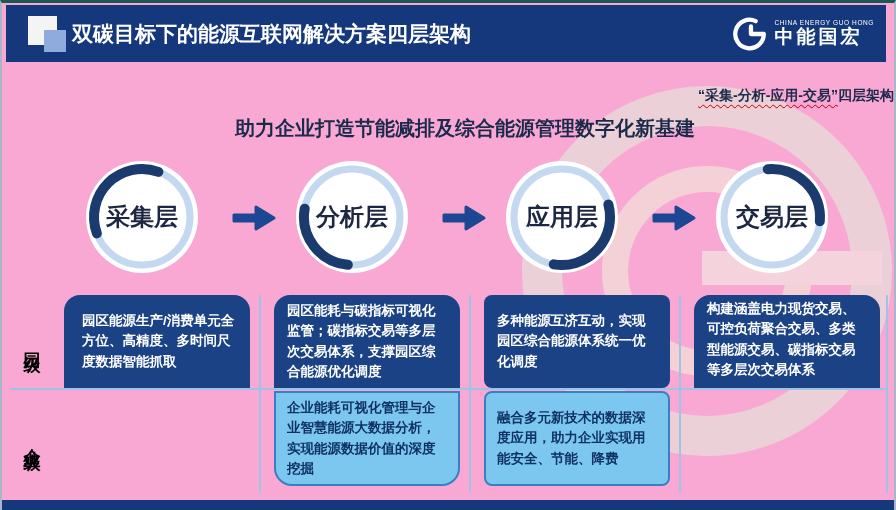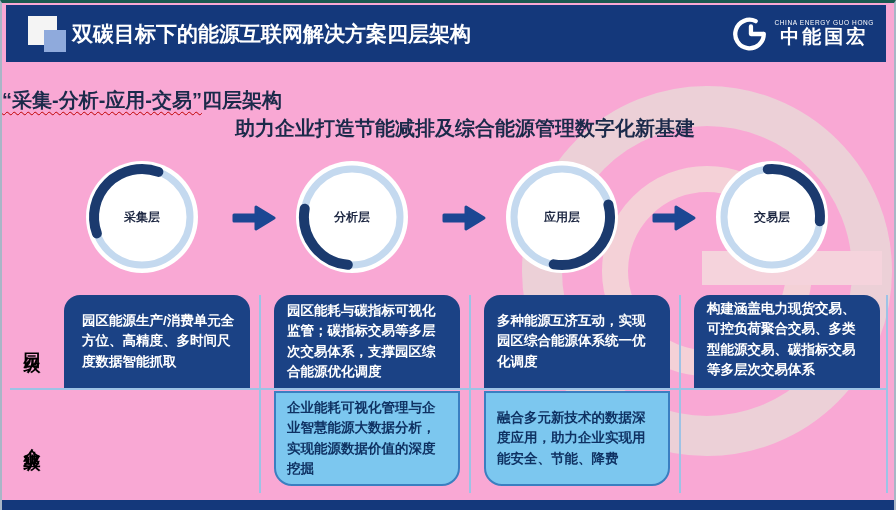--- a/index.html
+++ b/index.html
@@ -4,46 +4,46 @@
 <style>
   html,body{margin:0;padding:0;background:#e9e9e9;font-family:"Liberation Sans","DejaVu Sans",sans-serif;}
   .slide{position:relative;width:896px;height:510px;background:#f9a8d4;box-sizing:border-box;
          border-top:3px solid #1a5a50;border-left:2px solid #a9b6c7;border-right:2px solid #a9b6c7;overflow:hidden;}
   
   .hdr{position:absolute;left:4px;right:8px;top:2px;height:57px;background:#14387b;z-index:3;}
   .hdr-sq-white{position:absolute;left:22px;top:11px;width:29px;height:29px;background:#f4f4f4;}
   .hdr-sq-blue{position:absolute;left:38px;top:25px;width:22px;height:22px;background:#8faadc;}
   .hdr-title{position:absolute;left:66px;top:50%;transform:translateY(-50%);color:#fff;font-size:21px;font-weight:bold;white-space:nowrap;}
   .logo{position:absolute;right:12px;top:50%;transform:translateY(-50%);display:flex;align-items:center;gap:5px;}
-  .logo-txt{display:flex;flex-direction:column;line-height:1.05;text-align:center;}
+  .logo-txt{display:flex;flex-direction:column;line-height:1.05;}
   .logo-tagline{color:#fff;font-size:6.5px;letter-spacing:.6px;white-space:nowrap;}
   .logo-name{color:#fff;font-size:19px;font-weight:bold;letter-spacing:3px;white-space:nowrap;}
   
   .wm{position:absolute;left:470px;top:48px;z-index:0;opacity:.6;}
   
-  .sub1{position:absolute;left:0;right:0;top:84px;text-align:left;font-size:20px;font-weight:bold;color:#1b2a4a;z-index:2;}
+  .sub1{position:absolute;left:0;right:0;top:84px;text-align:right;font-size:14px;font-weight:bold;color:#1b2a4a;z-index:2;}
   .sub1 .squiggle{text-decoration:underline;text-decoration-style:wavy;text-decoration-color:#c00000;text-decoration-thickness:1px;text-underline-offset:4px;}
   .sub2{position:absolute;left:0;right:0;top:112px;text-align:center;font-size:20px;font-weight:bold;color:#1b2a4a;z-index:2;padding-left:34px;}
   
   .circle{position:absolute;top:158px;width:112px;height:112px;border-radius:50%;background:#fff;z-index:2;}
   .circle svg{position:absolute;left:0;top:0;}
-  .circle .lbl{position:absolute;left:0;right:0;top:50%;transform:translateY(-50%);text-align:center;font-size:12px;font-weight:bold;color:#1d2742;}
+  .circle .lbl{position:absolute;left:0;right:0;top:50%;transform:translateY(-50%);text-align:center;font-size:24px;font-weight:bold;color:#1d2742;}
   .c1{left:84px;}.c2{left:294px;}.c3{left:504px;}.c4{left:714px;}
   .arrow{position:absolute;top:200px;z-index:2;}
   .a1{left:229px;}.a2{left:439px;}.a3{left:649px;}
   
   .row-label{position:absolute;width:36px;display:flex;align-items:center;justify-content:center;
              writing-mode:vertical-rl;text-orientation:upright;font-size:17px;font-weight:bold;color:#000;letter-spacing:3px;z-index:2;}
   .rl1{left:12px;top:292px;height:93px;}
   .rl2{left:12px;top:388px;height:95px;}
   .cell{position:absolute;width:186px;box-sizing:border-box;display:flex;align-items:center;
         font-size:13.5px;font-weight:bold;line-height:1.5;z-index:2;}
   .cell-dark{top:292px;height:93px;background:#1b4285;color:#fff;border-radius:16px 16px 0 0;padding:8px 13px;}
   .cell-light{top:388px;height:95px;background:#7cc7ef;color:#0f3263;border:2px solid #3a7fc1;border-radius:0 0 18px 18px;padding:8px 11px;}
-  .col1{left:62px;padding-left:18px;}.col2{left:272px;}.col3{left:482px;}.col4{left:692px;align-items:flex-end;}
+  .col1{left:62px;padding-left:18px;}.col2{left:272px;}.col3{left:482px;border-radius:8px;}.col4{left:692px;align-items:flex-end;}
   .h-div{position:absolute;left:8px;top:385px;width:878px;height:2px;background:#9dc3e6;z-index:1;}
   .v-div{position:absolute;top:292px;height:198px;width:2px;background:#9dc3e6;z-index:1;}
   .v1{left:257px;}.v2{left:467px;}.v3{left:677px;}.v4{left:884px;}
   .footer{position:absolute;left:0;right:0;bottom:0;height:10px;background:#14387b;z-index:3;}
 </style>
 </head>
 <body>
 
 <div class="slide">
 

